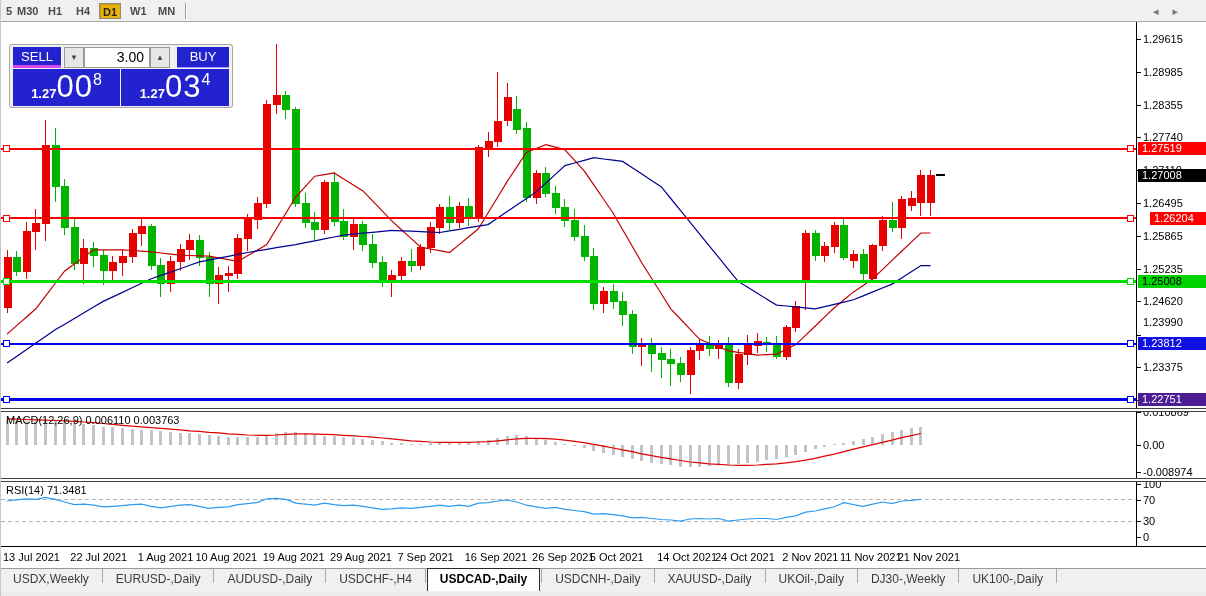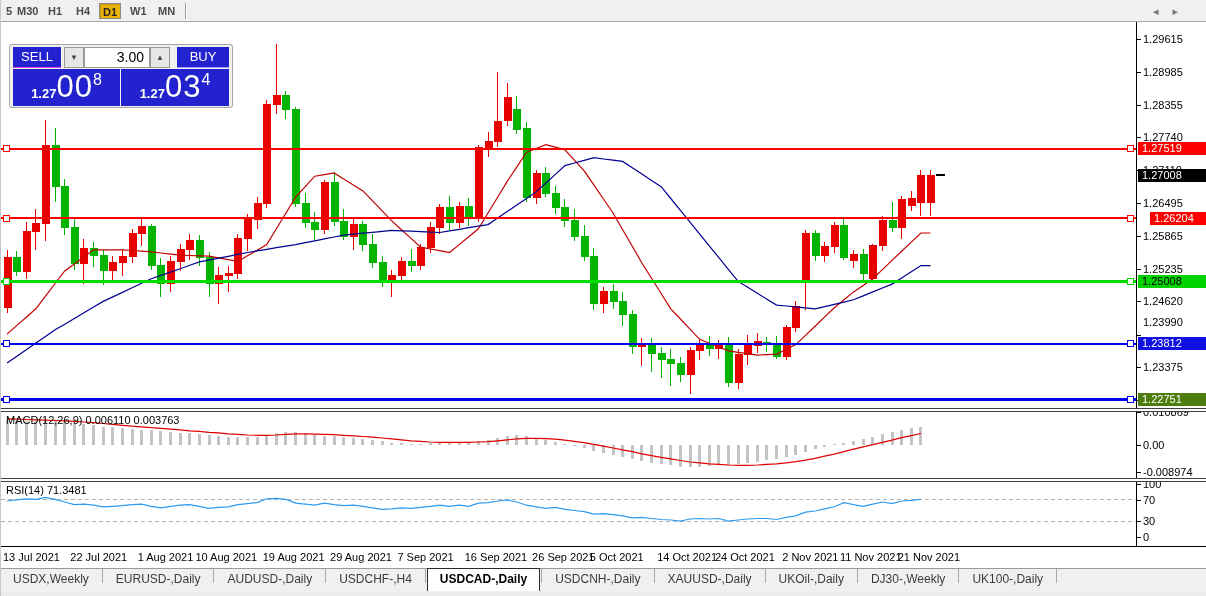--- a/index.html
+++ b/index.html
@@ -49,21 +49,21 @@
   .tab.active { background:#fff; border:1px solid #2b2b2b; border-bottom:none; font-weight:700; color:#000; height:23px; margin-top:-1px; }
   .tabsep { width:1px; height:14px; background:#aaa; margin:0 1px; }
   #tab-arrows { position:absolute; right:14px; top:5px; color:#777; font-size:11px; letter-spacing:14px; cursor:pointer; }
   #bottom-strip { position:absolute; left:0; top:592px; width:1206px; height:4px; background:#ececec; }
 
   
   #trade-panel { position:absolute; left:8px; top:44px; width:224px; height:64px;
     background:#f0f0f0; border:1px solid #a6a6a6; border-radius:3px; z-index:7; }
   .blue { background:#2222ce; color:#fff; }
   #sell-label-btn { position:absolute; left:3px; top:2px; width:48px; height:21px;
-    text-align:center; line-height:20px; font-size:13px; border-bottom:1px solid #d946ef; cursor:pointer; }
+    text-align:center; line-height:20px; font-size:13px; border-bottom:3px solid #d946ef; cursor:pointer; }
   #buy-label-btn { position:absolute; right:3px; top:2px; width:52px; height:21px;
     text-align:center; line-height:20px; font-size:13px; border-bottom:1px solid #9a9aff; cursor:pointer; }
   #lot-down { position:absolute; left:54px; top:2px; width:20px; height:21px;
     background:#e6e6e6; border:1px solid #9a9a9a; color:#445; font-size:8px; text-align:center; line-height:19px; cursor:pointer; }
   #lot-box { position:absolute; left:74px; top:2px; width:66px; height:21px;
     background:#fff; border:1px solid #9a9a9a; font-size:14px; text-align:right; padding-right:5px; line-height:19px; }
   #lot-up { position:absolute; left:140px; top:2px; width:20px; height:21px;
     background:#e6e6e6; border:1px solid #9a9a9a; color:#445; font-size:8px; text-align:center; line-height:19px; cursor:pointer; }
   .price-btn { position:absolute; top:24px; height:37px; cursor:pointer; text-align:center; }
   #sell-price-btn { left:3px; width:107px; }
@@ -471,21 +471,21 @@
       <div class="axtick" style="top: 477.9px;"></div>
       <div class="axlabel" style="top: 493.1px;">30</div>
       <div class="axtick" style="top: 499.1px;"></div>
       <div class="axlabel" style="top: 509px;">0</div>
       <div class="axtick" style="top: 515px;"></div>
       <div class="badge" style="top: 120.342px; background: rgb(255, 0, 0); color: rgb(255, 255, 255);">1.27519</div>
       <div class="badge" style="top: 147.237px; background: rgb(0, 0, 0); color: rgb(255, 255, 255);">1.27008</div>
       <div class="badge" style="top: 189.553px; background: rgb(255, 0, 0); color: rgb(255, 255, 255); margin-left: 12px;">1.26204</div>
       <div class="badge" style="top: 252.5px; background: rgb(0, 210, 0); color: rgb(0, 0, 0);">1.25008</div>
       <div class="badge" style="top: 315.447px; background: rgb(16, 16, 224); color: rgb(255, 255, 255);">1.23812</div>
-      <div class="badge" style="top: 371.289px; background: #4d7c0f; color: rgb(255, 255, 255);">1.22751</div>
+      <div class="badge" style="top: 371.289px; background: #4c1d95; color: rgb(255, 255, 255);">1.22751</div>
     </div>
 
   <div id="date-row">
       <div class="dlabel" style="left: 2px;">13 Jul 2021</div>
       <div class="dlabel" style="left: 69.34px;">22 Jul 2021</div>
       <div class="dlabel" style="left: 136.68px;">1 Aug 2021</div>
       <div class="dlabel" style="left: 194.4px;">10 Aug 2021</div>
       <div class="dlabel" style="left: 261.74px;">19 Aug 2021</div>
       <div class="dlabel" style="left: 329.08px;">29 Aug 2021</div>
       <div class="dlabel" style="left: 396.42px;">7 Sep 2021</div>

